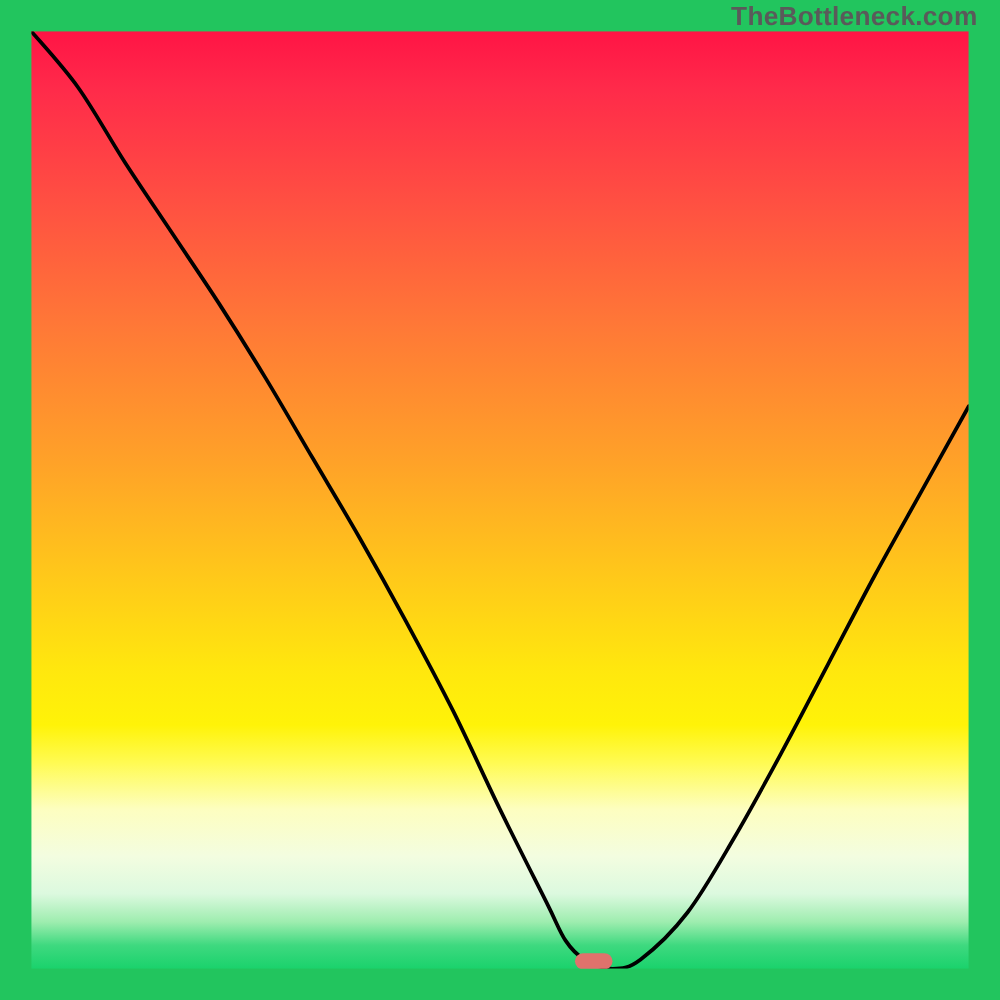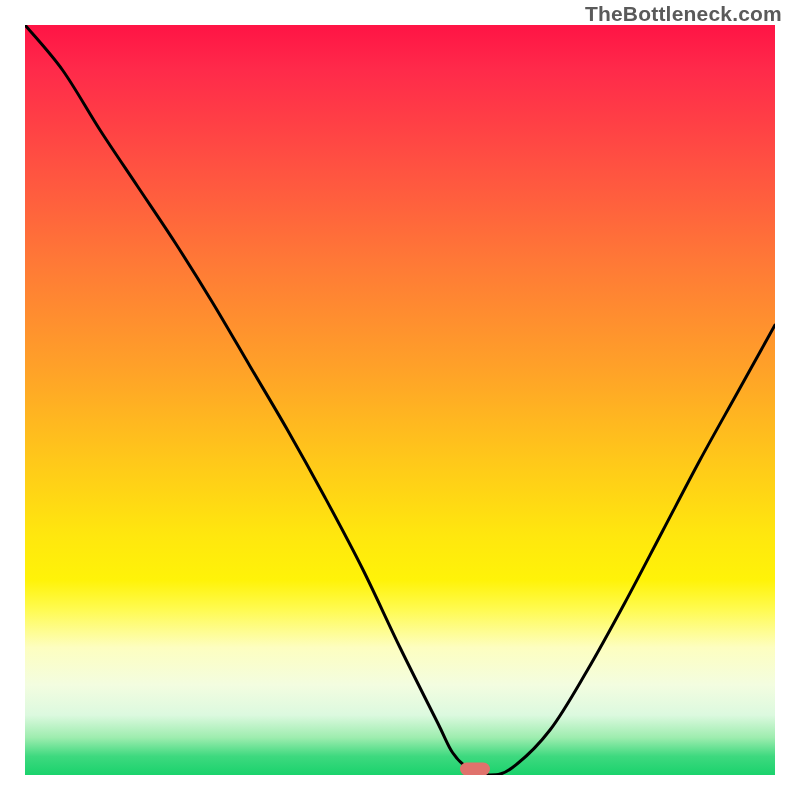--- a/index.html
+++ b/index.html
@@ -8,21 +8,21 @@
     width: 800px;
     height: 800px;
     background: #000;
     overflow: hidden;
     font-family: Arial, Helvetica, sans-serif;
   }
   .frame {
     position: relative;
     width: 800px;
     height: 800px;
-    background: #ffffff;
+    background: #22c55e;
   }
   .watermark {
     position: absolute;
     top: 2px;
     right: 18px;
     color: #5a5a5a;
     font-size: 21px;
     font-weight: 600;
     letter-spacing: 0.2px;
   }

